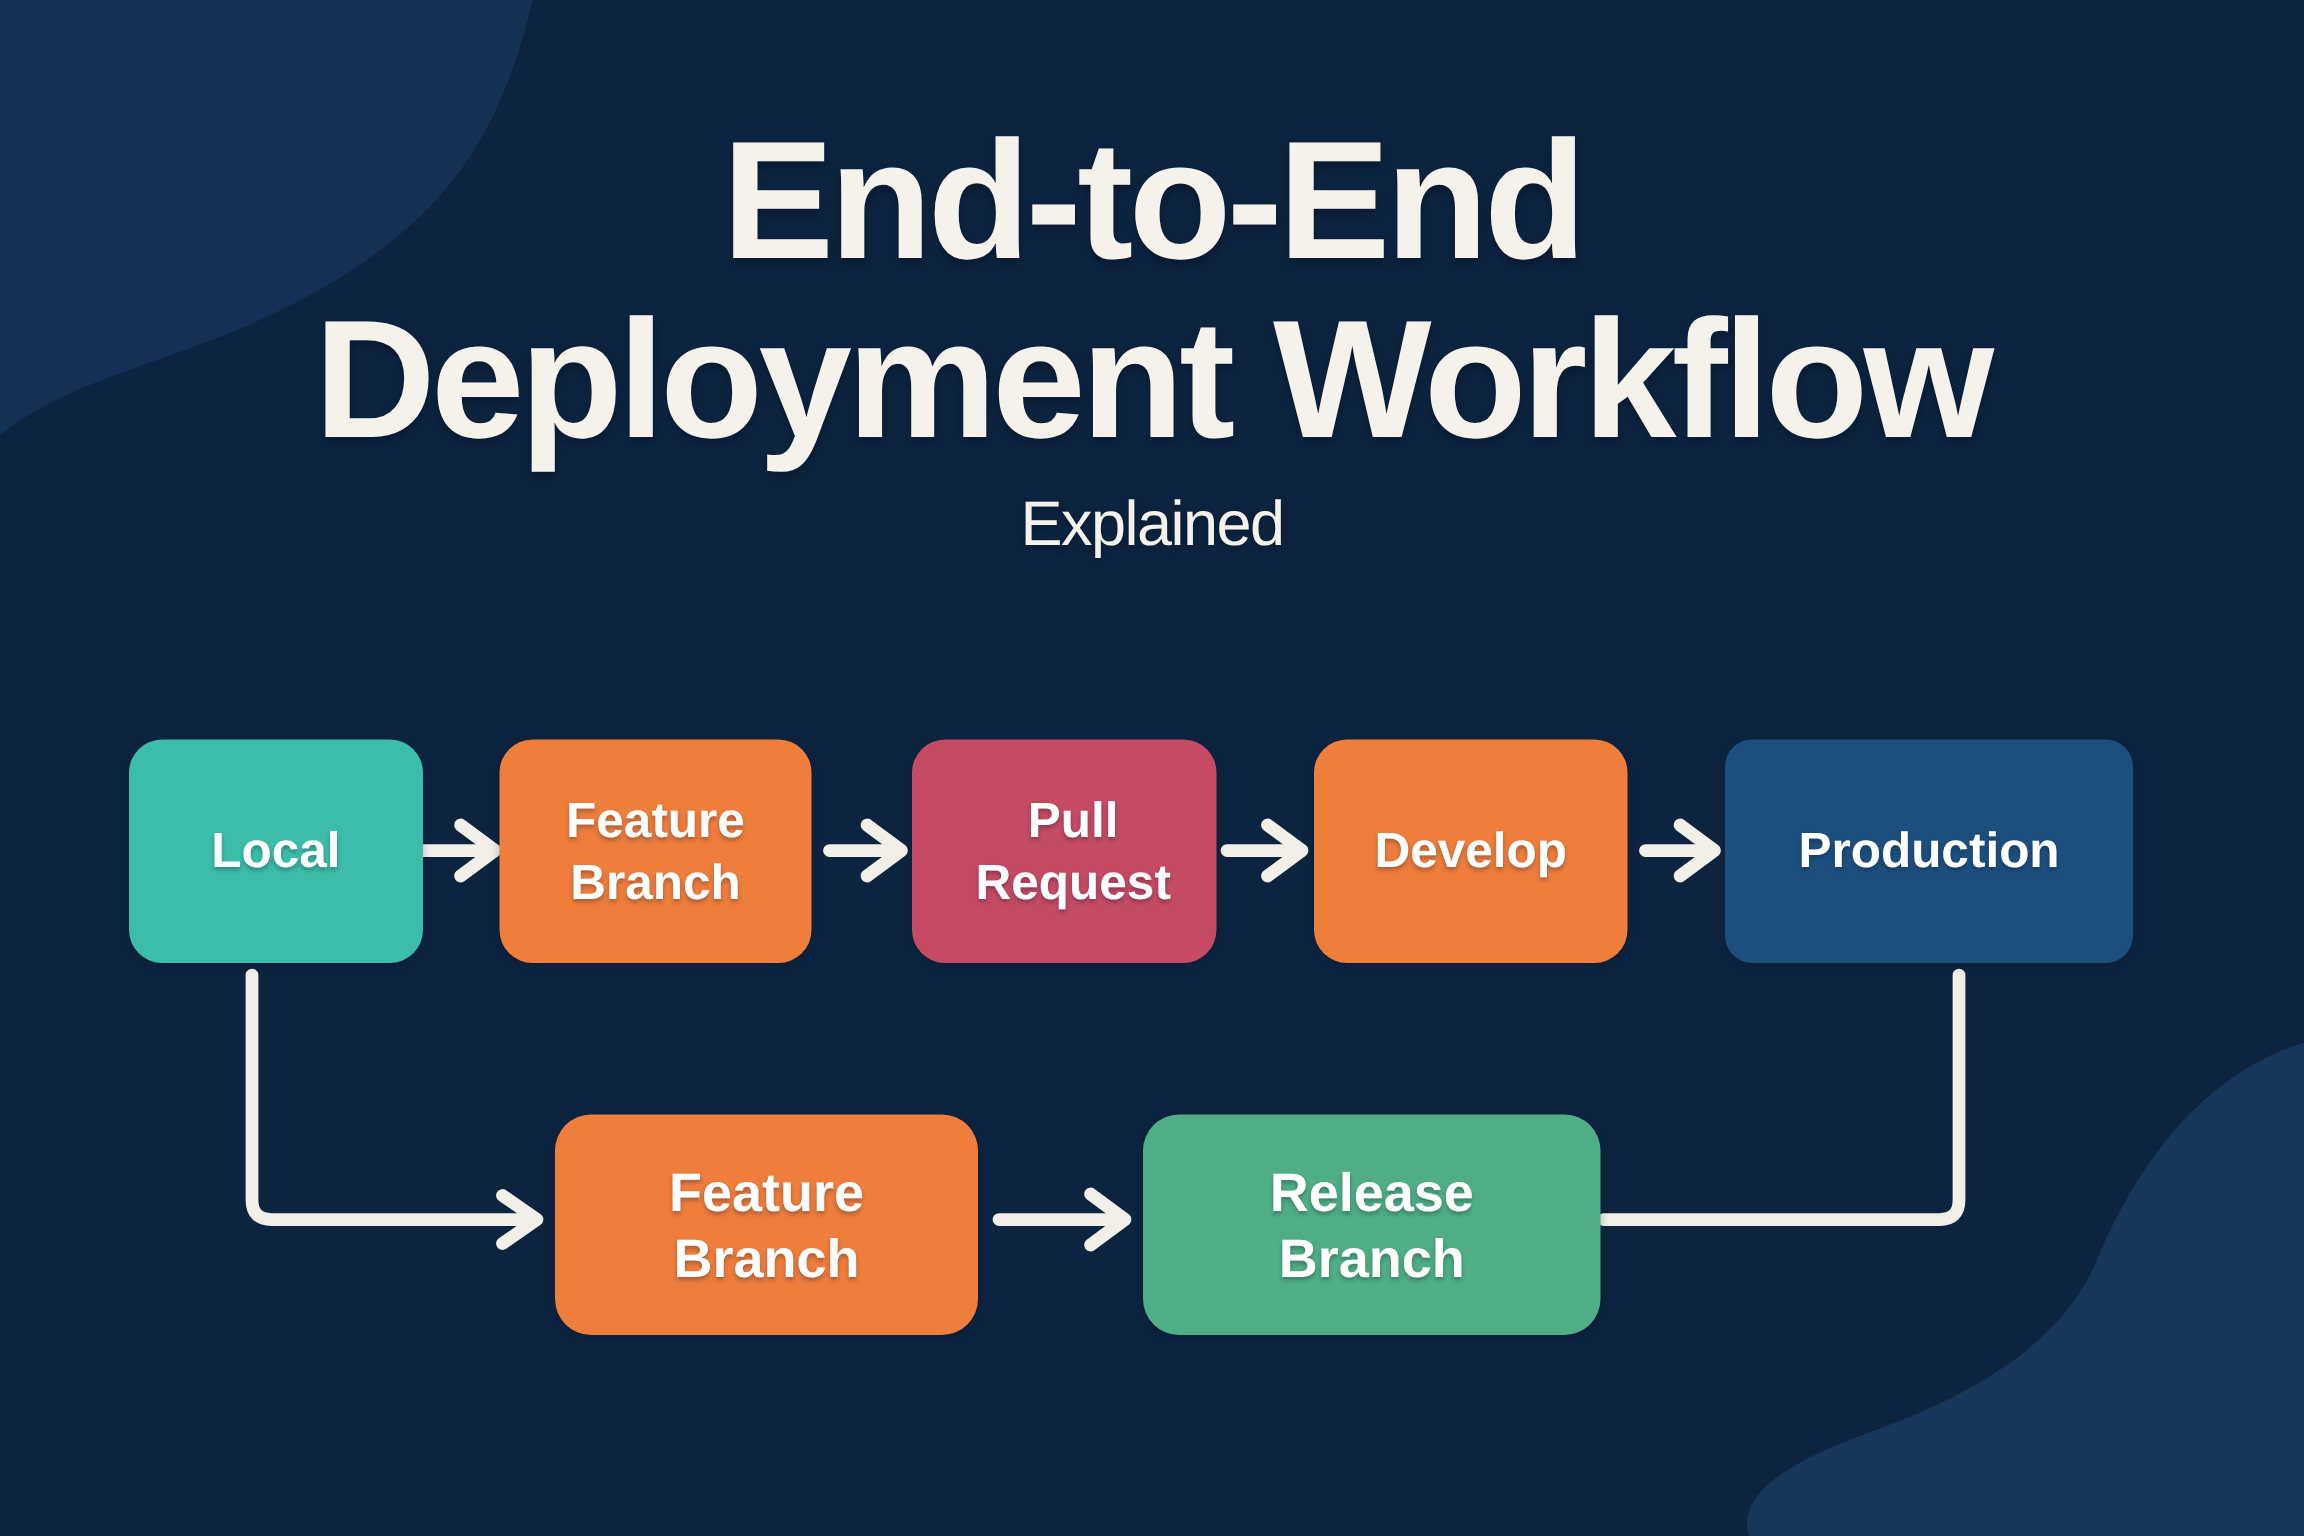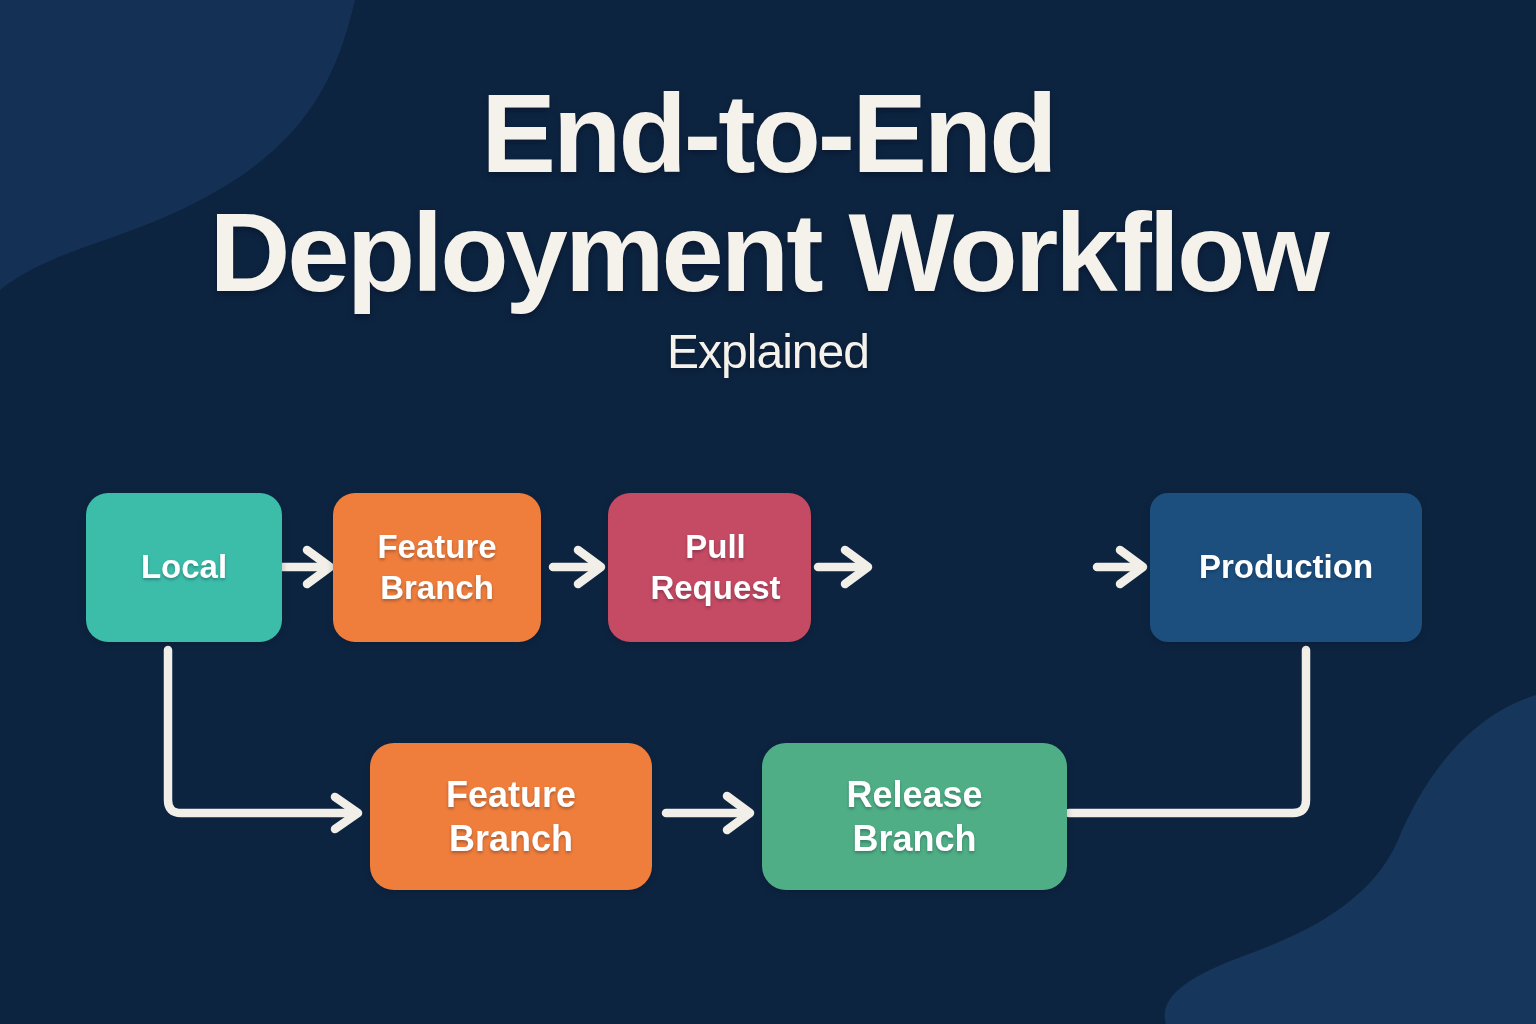--- a/index.html
+++ b/index.html
@@ -15,21 +15,21 @@
     position:absolute;top:58px;left:0;width:1536px;z-index:2;
     text-align:center;
     margin-top:17px;
   }
   .title-line{
     font-size:112px;font-weight:700;line-height:1.06;
     letter-spacing:-3px;margin:0;
     text-shadow:0 3px 6px rgba(5,12,28,.45);
   }
   .subtitle{
-    font-size:48px;font-weight:500;line-height:1.1;margin-top:14px;
+    font-size:42px;font-weight:500;line-height:1.1;margin-top:14px;
     letter-spacing:-1px;
     text-shadow:0 2px 5px rgba(5,12,28,.4);
   }
   .connector-svg{position:absolute;inset:0;z-index:3;}
   .node{
     position:absolute;z-index:4;
     display:flex;align-items:center;justify-content:center;
     text-align:center;color:#ffffff;font-weight:700;
     line-height:1.22;
     text-shadow:0 2px 3px rgba(10,20,40,.3);
@@ -102,20 +102,23 @@
   </div>
 
   <div class="node row1 n-feature-top" style="background-color: rgb(239, 125, 60);">
     <span>Feature Branch</span>
   </div>
 
   <div class="node row1 n-pull-request" style="background-color: rgb(197, 74, 99);">
     <span>Pull Request</span>
   </div>
 
+  <div class="node row1 n-develop" style="background-color: rgb(239, 125, 60);">
+    <span>Develop</span>
+  </div>
 
   <div class="node row1 n-production" style="background-color: rgb(29, 79, 126);">
     <span>Production</span>
   </div>
 
   <div class="node row2 n-feature-bottom" style="background-color: rgb(239, 125, 60);">
     <span>Feature Branch</span>
   </div>
 
   <div class="node row2 n-release" style="background-color: rgb(79, 174, 133);">

